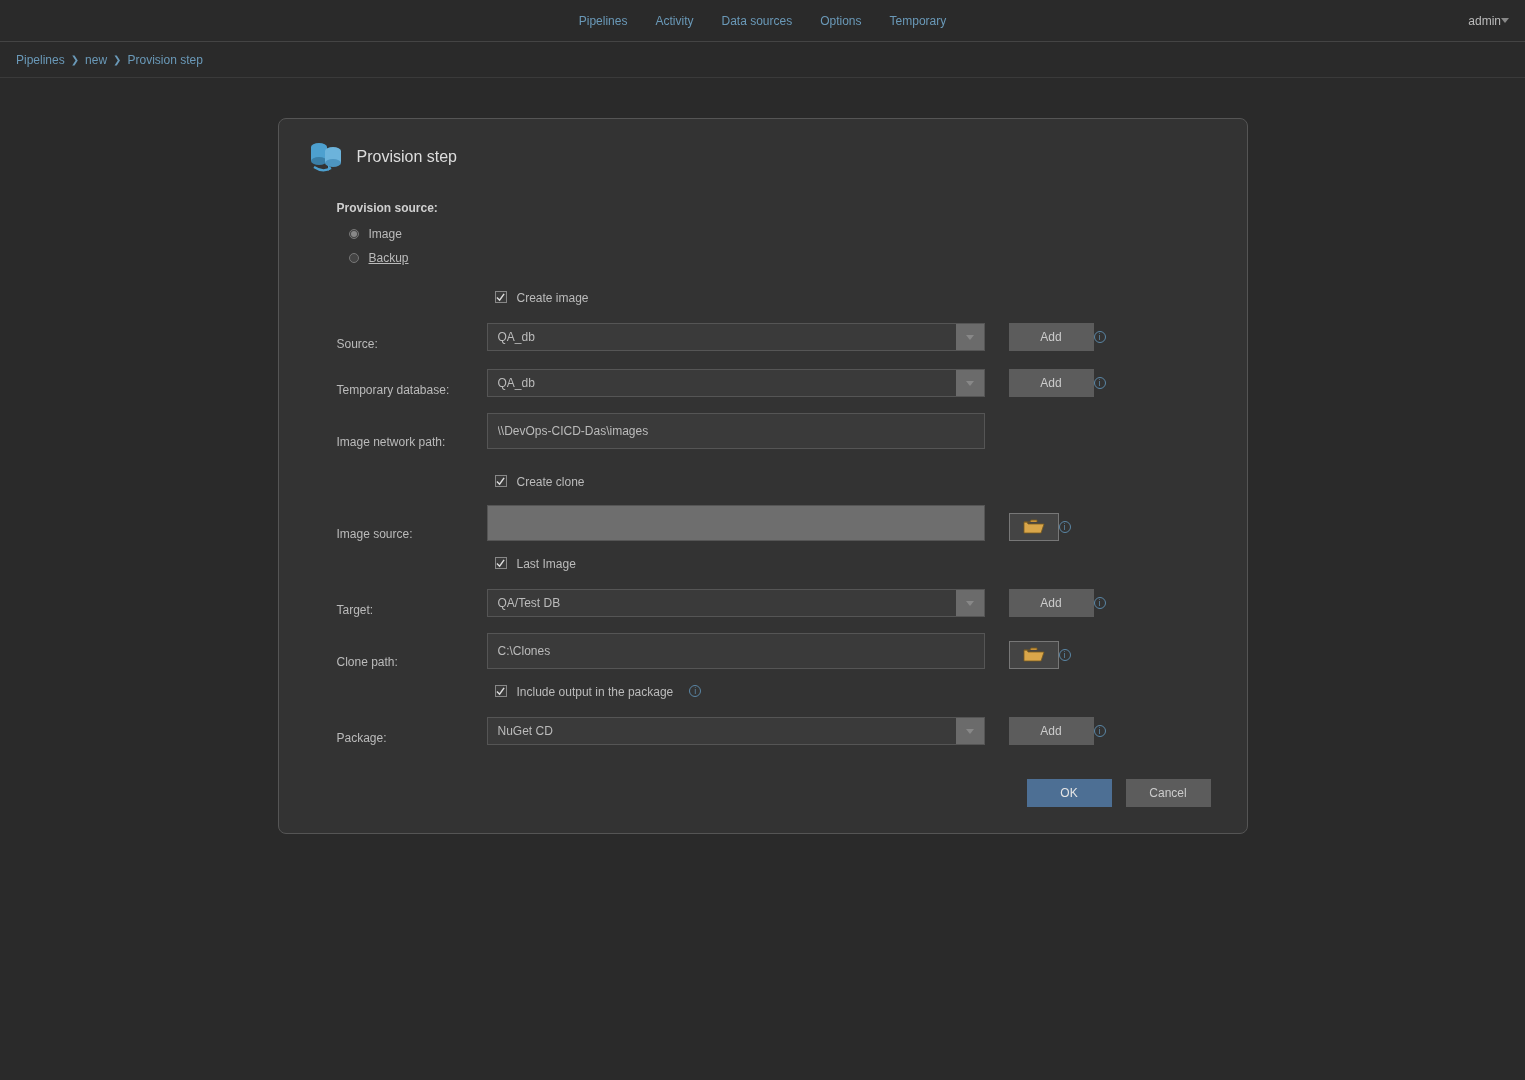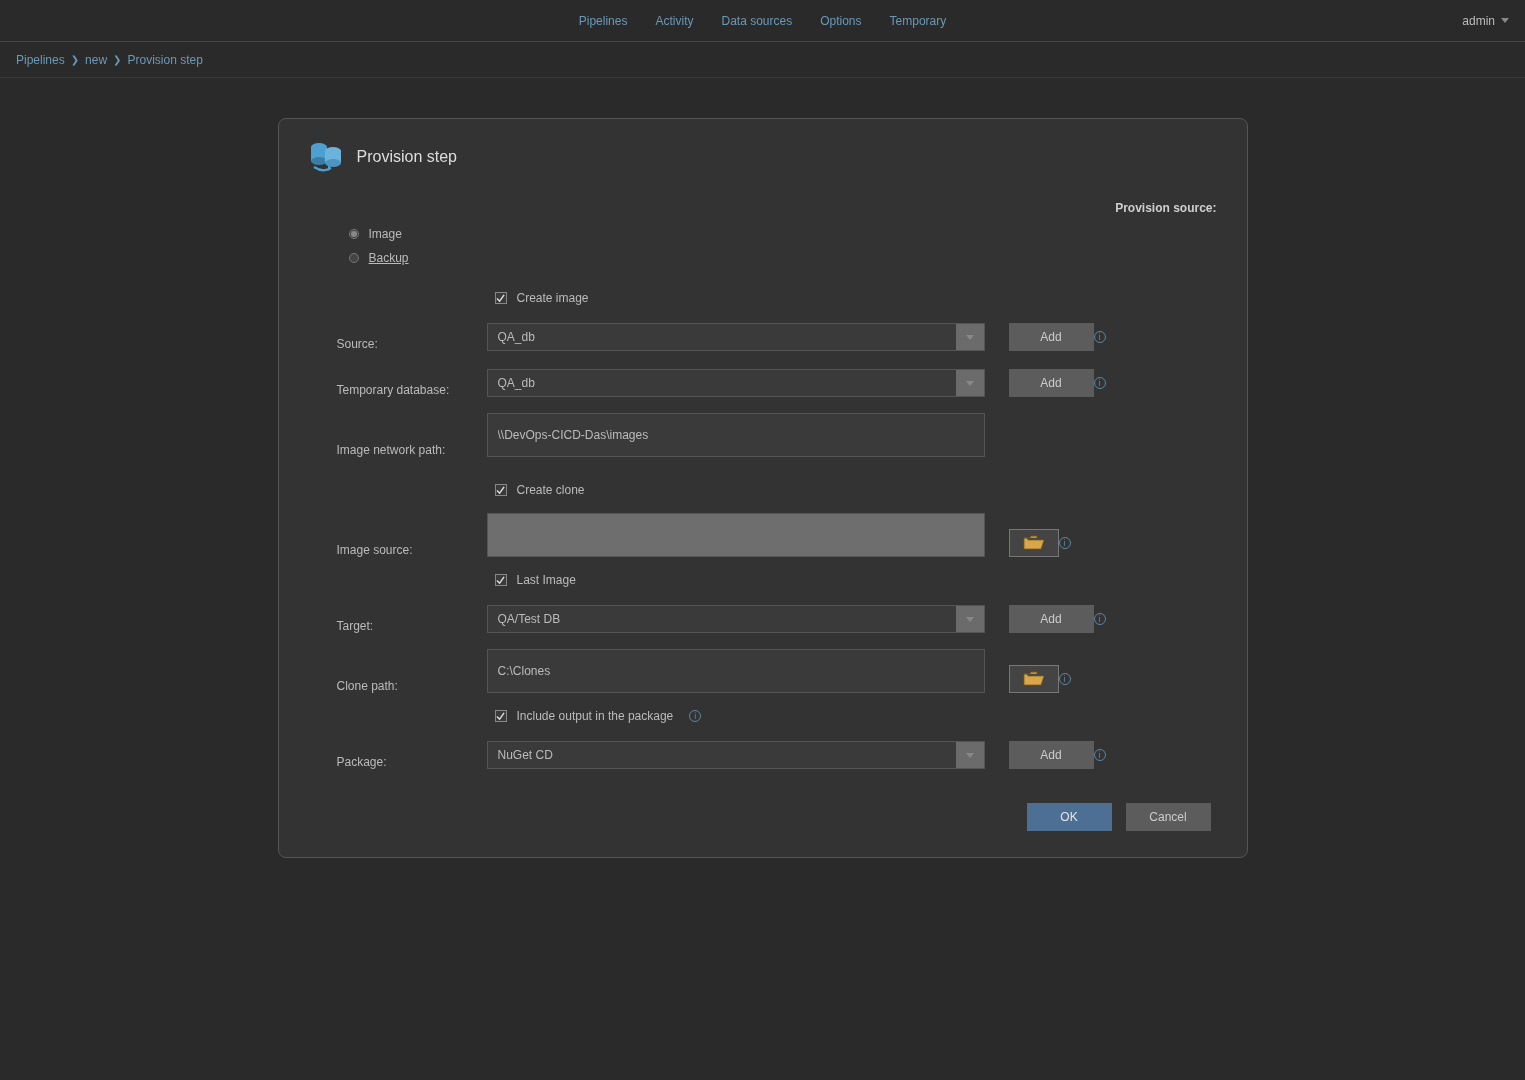--- a/index.html
+++ b/index.html
@@ -31,21 +31,20 @@
   .topbar .nav-center a {
     color: #6a99b8;
     text-decoration: none;
     cursor: pointer;
   }
   .topbar .user {
     margin-left: auto;
     color: #bbb;
     display: flex;
     align-items: center;
-    gap: 6px;
     cursor: pointer;
   }
   .caret-down {
     width: 0; height: 0;
     border-left: 4px solid transparent;
     border-right: 4px solid transparent;
     border-top: 5px solid #888;
   }
   
   .breadcrumb {
@@ -92,21 +91,20 @@
   .db-icon svg { display: block; }
 
   
   .form-area {
     padding-left: 28px;
   }
   .section-label {
     font-weight: bold;
     color: #cfcfcf;
     margin-bottom: 12px;
-    text-align: right;
   }
   .radio-row {
     display: flex;
     align-items: center;
     gap: 10px;
     margin-bottom: 10px;
     padding-left: 12px;
   }
   .radio {
     width: 10px; height: 10px;
@@ -163,21 +161,21 @@
   }
   .select .sel-btn {
     width: 28px;
     background: #6b6b6b;
     display: flex;
     align-items: center;
     justify-content: center;
   }
   .text-input {
     width: 100%;
-    height: 44px;
+    height: 36px;
     border: 1px solid #555;
     background: #3a3a3a;
     color: #bbb;
     padding: 0 10px;
     outline: none;
     font-family: inherit;
     font-size: 12px;
   }
   .text-input.disabled {
     background: #6e6e6e;
@@ -201,21 +199,20 @@
     color: #5a86a5;
     font-size: 9px;
     display: flex;
     align-items: center;
     justify-content: center;
     cursor: default;
   }
 
   .checkbox-row {
     display: flex;
-    align-items: center;
     gap: 10px;
     margin-bottom: 16px;
     margin-left: 158px;
   }
   .checkbox {
     width: 12px; height: 12px;
     border: 1px solid #888;
     background: #3a3a3a;
     display: inline-flex;
     align-items: center;

